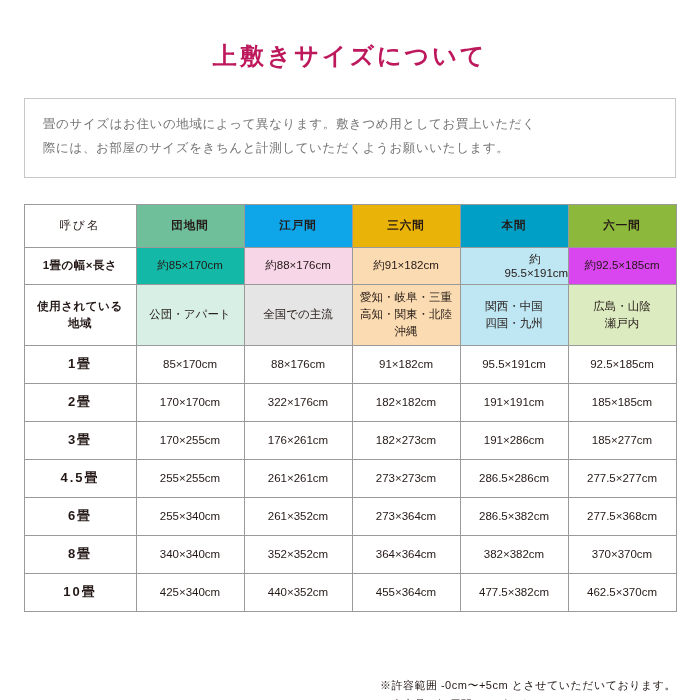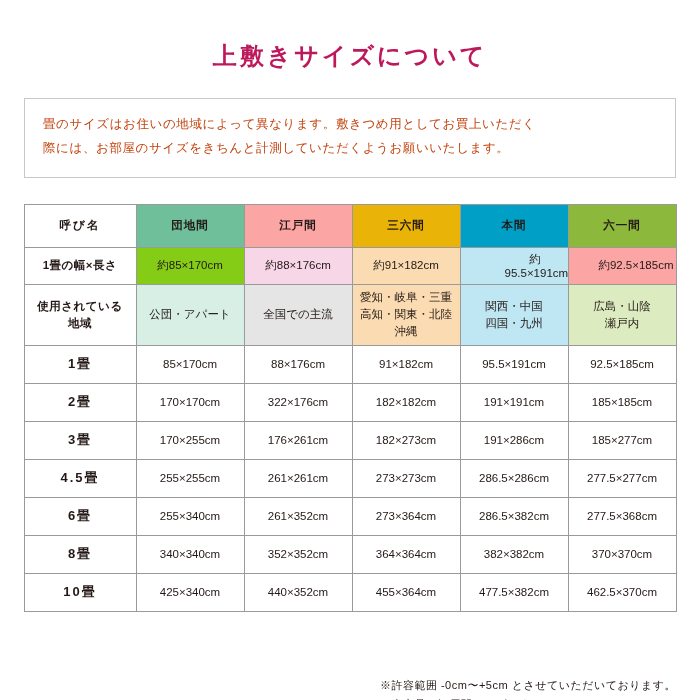--- a/index.html
+++ b/index.html
@@ -31,41 +31,41 @@
   .lead-box {
     margin: 26px 24px 0 24px;
     border: 1px solid #c8c8c8;
     padding: 14px 18px 16px 18px;
     box-sizing: border-box;
   }
   .lead-line {
     font-size: 12.5px;
     line-height: 1.9;
     letter-spacing: 0.6px;
-    color: #c2410c;
+    color: #737373;
   }
   table.sizes {
     margin: 26px auto 0 auto;
     border-collapse: collapse;
     width: 652px;
     table-layout: fixed;
   }
   table.sizes td {
     border: 1px solid #9a9a9a;
     text-align: center;
     vertical-align: middle;
     font-size: 11.5px;
     color: #231815;
     padding: 3px 2px;
   }
   .col-name { width: 112px; }
   .col-data { width: 108px; }
 
   .hdr-label {
-    font-weight: bold;
+    font-weight: normal;
     font-size: 14px;
     letter-spacing: 2px;
     height: 36px;
   }
   .hdr-cell {
     font-weight: bold;
     font-size: 15px;
     letter-spacing: 1px;
     color: #ffffff;
     height: 36px;
@@ -116,32 +116,32 @@
       <col class="col-data">
         <col class="col-data">
         <col class="col-data">
         <col class="col-data">
         <col class="col-data">
     </colgroup>
     <tbody>
       <tr>
         <td class="hdr-label">呼び名</td>
         <td class="hdr-cell" id="h0" style="background: rgb(111, 191, 155);">団地間</td>
-        <td class="hdr-cell" id="h1" style="background: #fca5a5;">江戸間</td>
+        <td class="hdr-cell" id="h1" style="background: #0ea5e9;">江戸間</td>
         <td class="hdr-cell" id="h2" style="background: #eab308;">三六間</td>
         <td class="hdr-cell" id="h3" style="background: rgb(0, 160, 198);">本間</td>
         <td class="hdr-cell" id="h4" style="background: rgb(140, 184, 60);">六一間</td>
       </tr>
       <tr class="widthrow">
         <td class="row-label-sm">1畳の幅×長さ</td>
-        <td id="u0" style="background: #84cc16;">約85×170cm</td>
+        <td id="u0" style="background: #14b8a6;">約85×170cm</td>
         <td id="u1" style="background: rgb(247, 214, 232);">約88×176cm</td>
         <td id="u2" style="background: rgb(251, 220, 178);">約91×182cm</td>
         <td id="u3" style="background: rgb(191, 231, 243); padding-left: 44px;">約95.5×191cm</td>
-        <td id="u4" style="background: #fca5a5; text-align: right;">約92.5×185cm</td>
+        <td id="u4" style="background: #d946ef;">約92.5×185cm</td>
       </tr>
       <tr class="arearow">
         <td class="row-label-sm" id="rlabel">使用されている<br>地域</td>
         <td id="r0" style="background: rgb(215, 239, 228);">公団・アパート</td>
         <td id="r1" style="background: #e5e5e5;">全国での主流</td>
         <td id="r2" style="background: rgb(251, 220, 178);">愛知・岐阜・三重<br>高知・関東・北陸<br>沖縄</td>
         <td id="r3" style="background: rgb(191, 231, 243);">関西・中国<br>四国・九州</td>
         <td id="r4" style="background: rgb(220, 235, 192);">広島・山陰<br>瀬戸内</td>
       </tr>
     </tbody>

